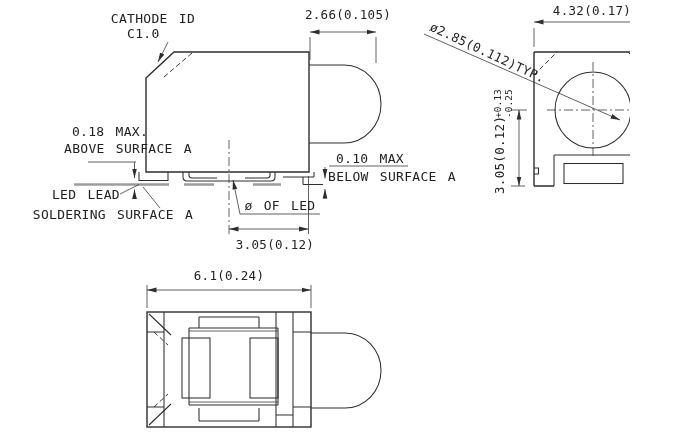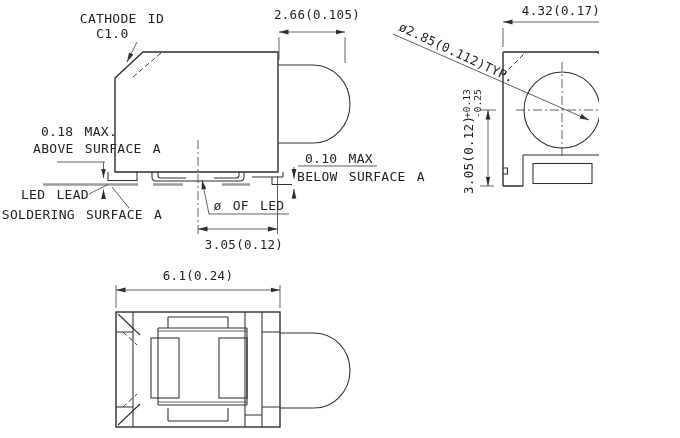--- a/index.html
+++ b/index.html
@@ -1,16 +1,16 @@
 <!DOCTYPE html>
 <html><head>
 <meta charset="utf-8">
 <style>
   html,body{margin:0;padding:0;background:#fff;}
-  .canvas{width:599px;height:438px;background:#ffffff;position:relative;overflow:hidden;}
+  .canvas{width:599px;height:438px;background:#ffffff;position:relative;overflow:hidden;padding-left:31px;}
   svg{display:block;}
   text{font-family:"DejaVu Sans Mono","Liberation Mono",monospace;fill:#222;font-size:13px;letter-spacing:0.3px;word-spacing:3px;}
   .dim{font-size:12.5px;}
   .tol{font-size:9.5px;letter-spacing:0;}
   .o{stroke:#2e2e2e;stroke-width:1.4;fill:none;stroke-linejoin:miter;stroke-linecap:butt;}
   .m{stroke:#2e2e2e;stroke-width:1.05;fill:none;}
   .t{stroke:#3a3a3a;stroke-width:0.8;fill:none;}
   .cl{stroke:#3a3a3a;stroke-width:0.8;fill:none;stroke-dasharray:9 3 2 3;}
   .dash{stroke:#2e2e2e;stroke-width:0.95;fill:none;stroke-dasharray:5 3;}
   .gray{stroke:#9c9c9c;stroke-width:2.6;fill:none;}

